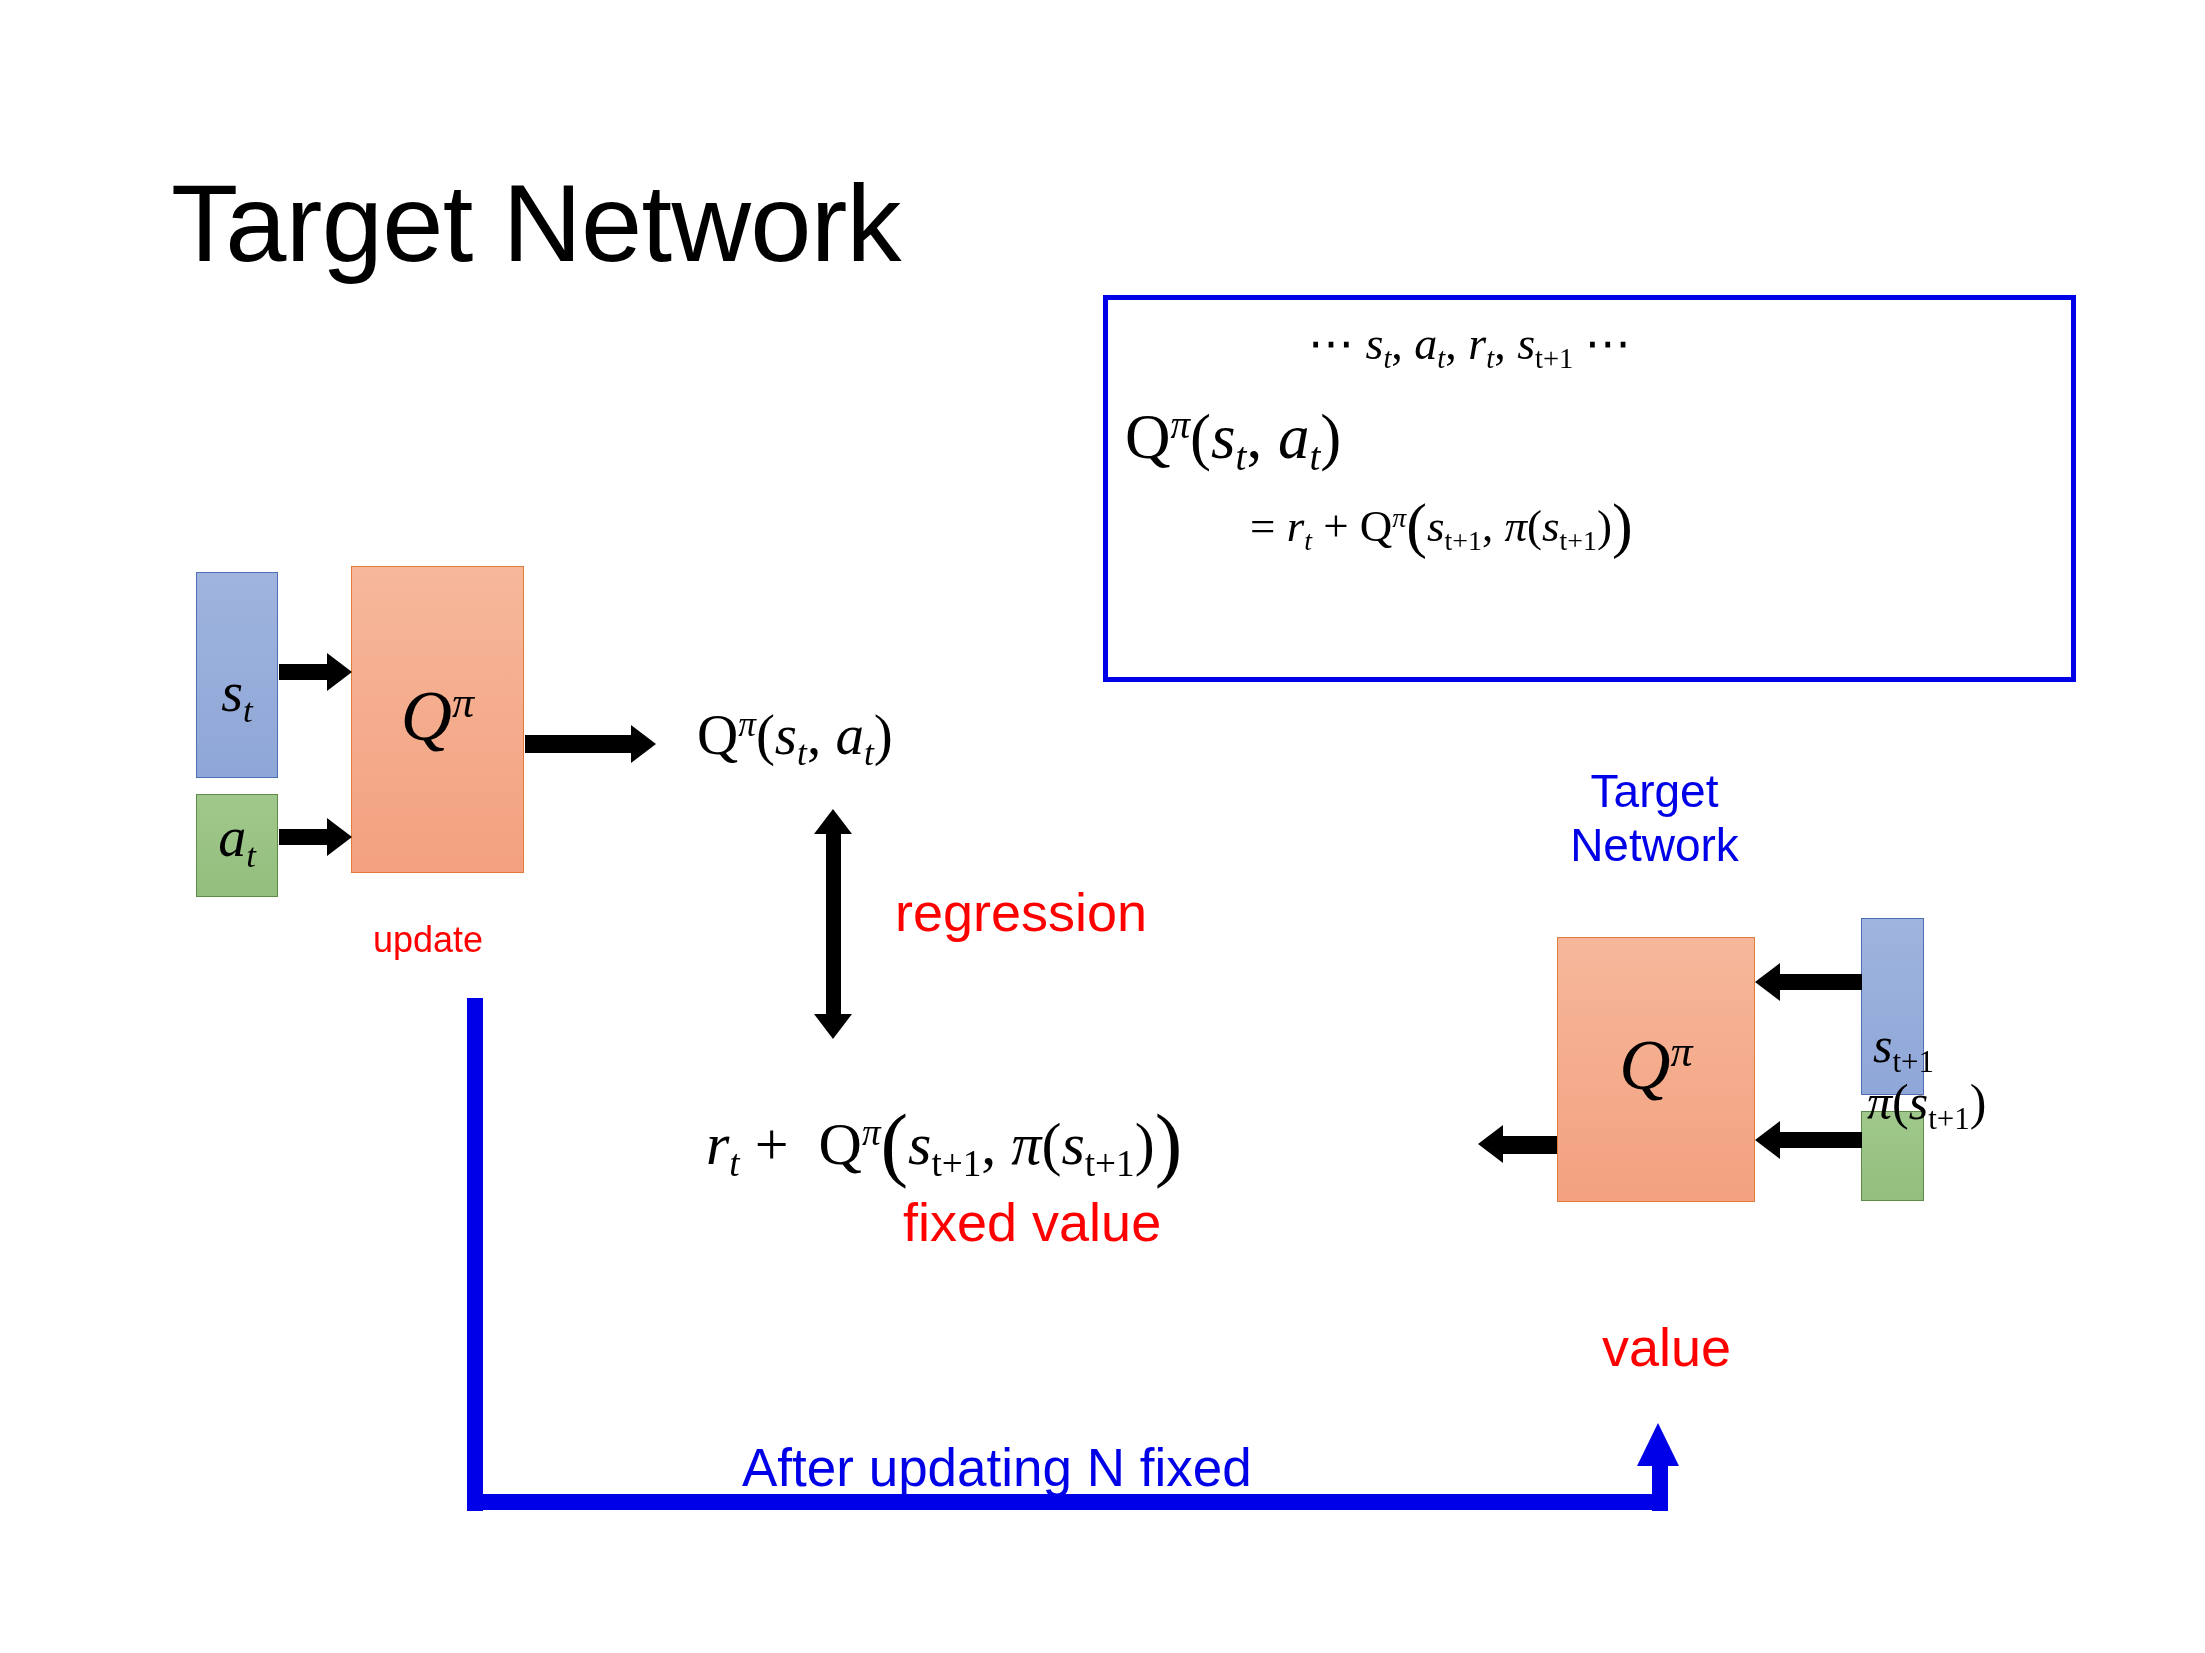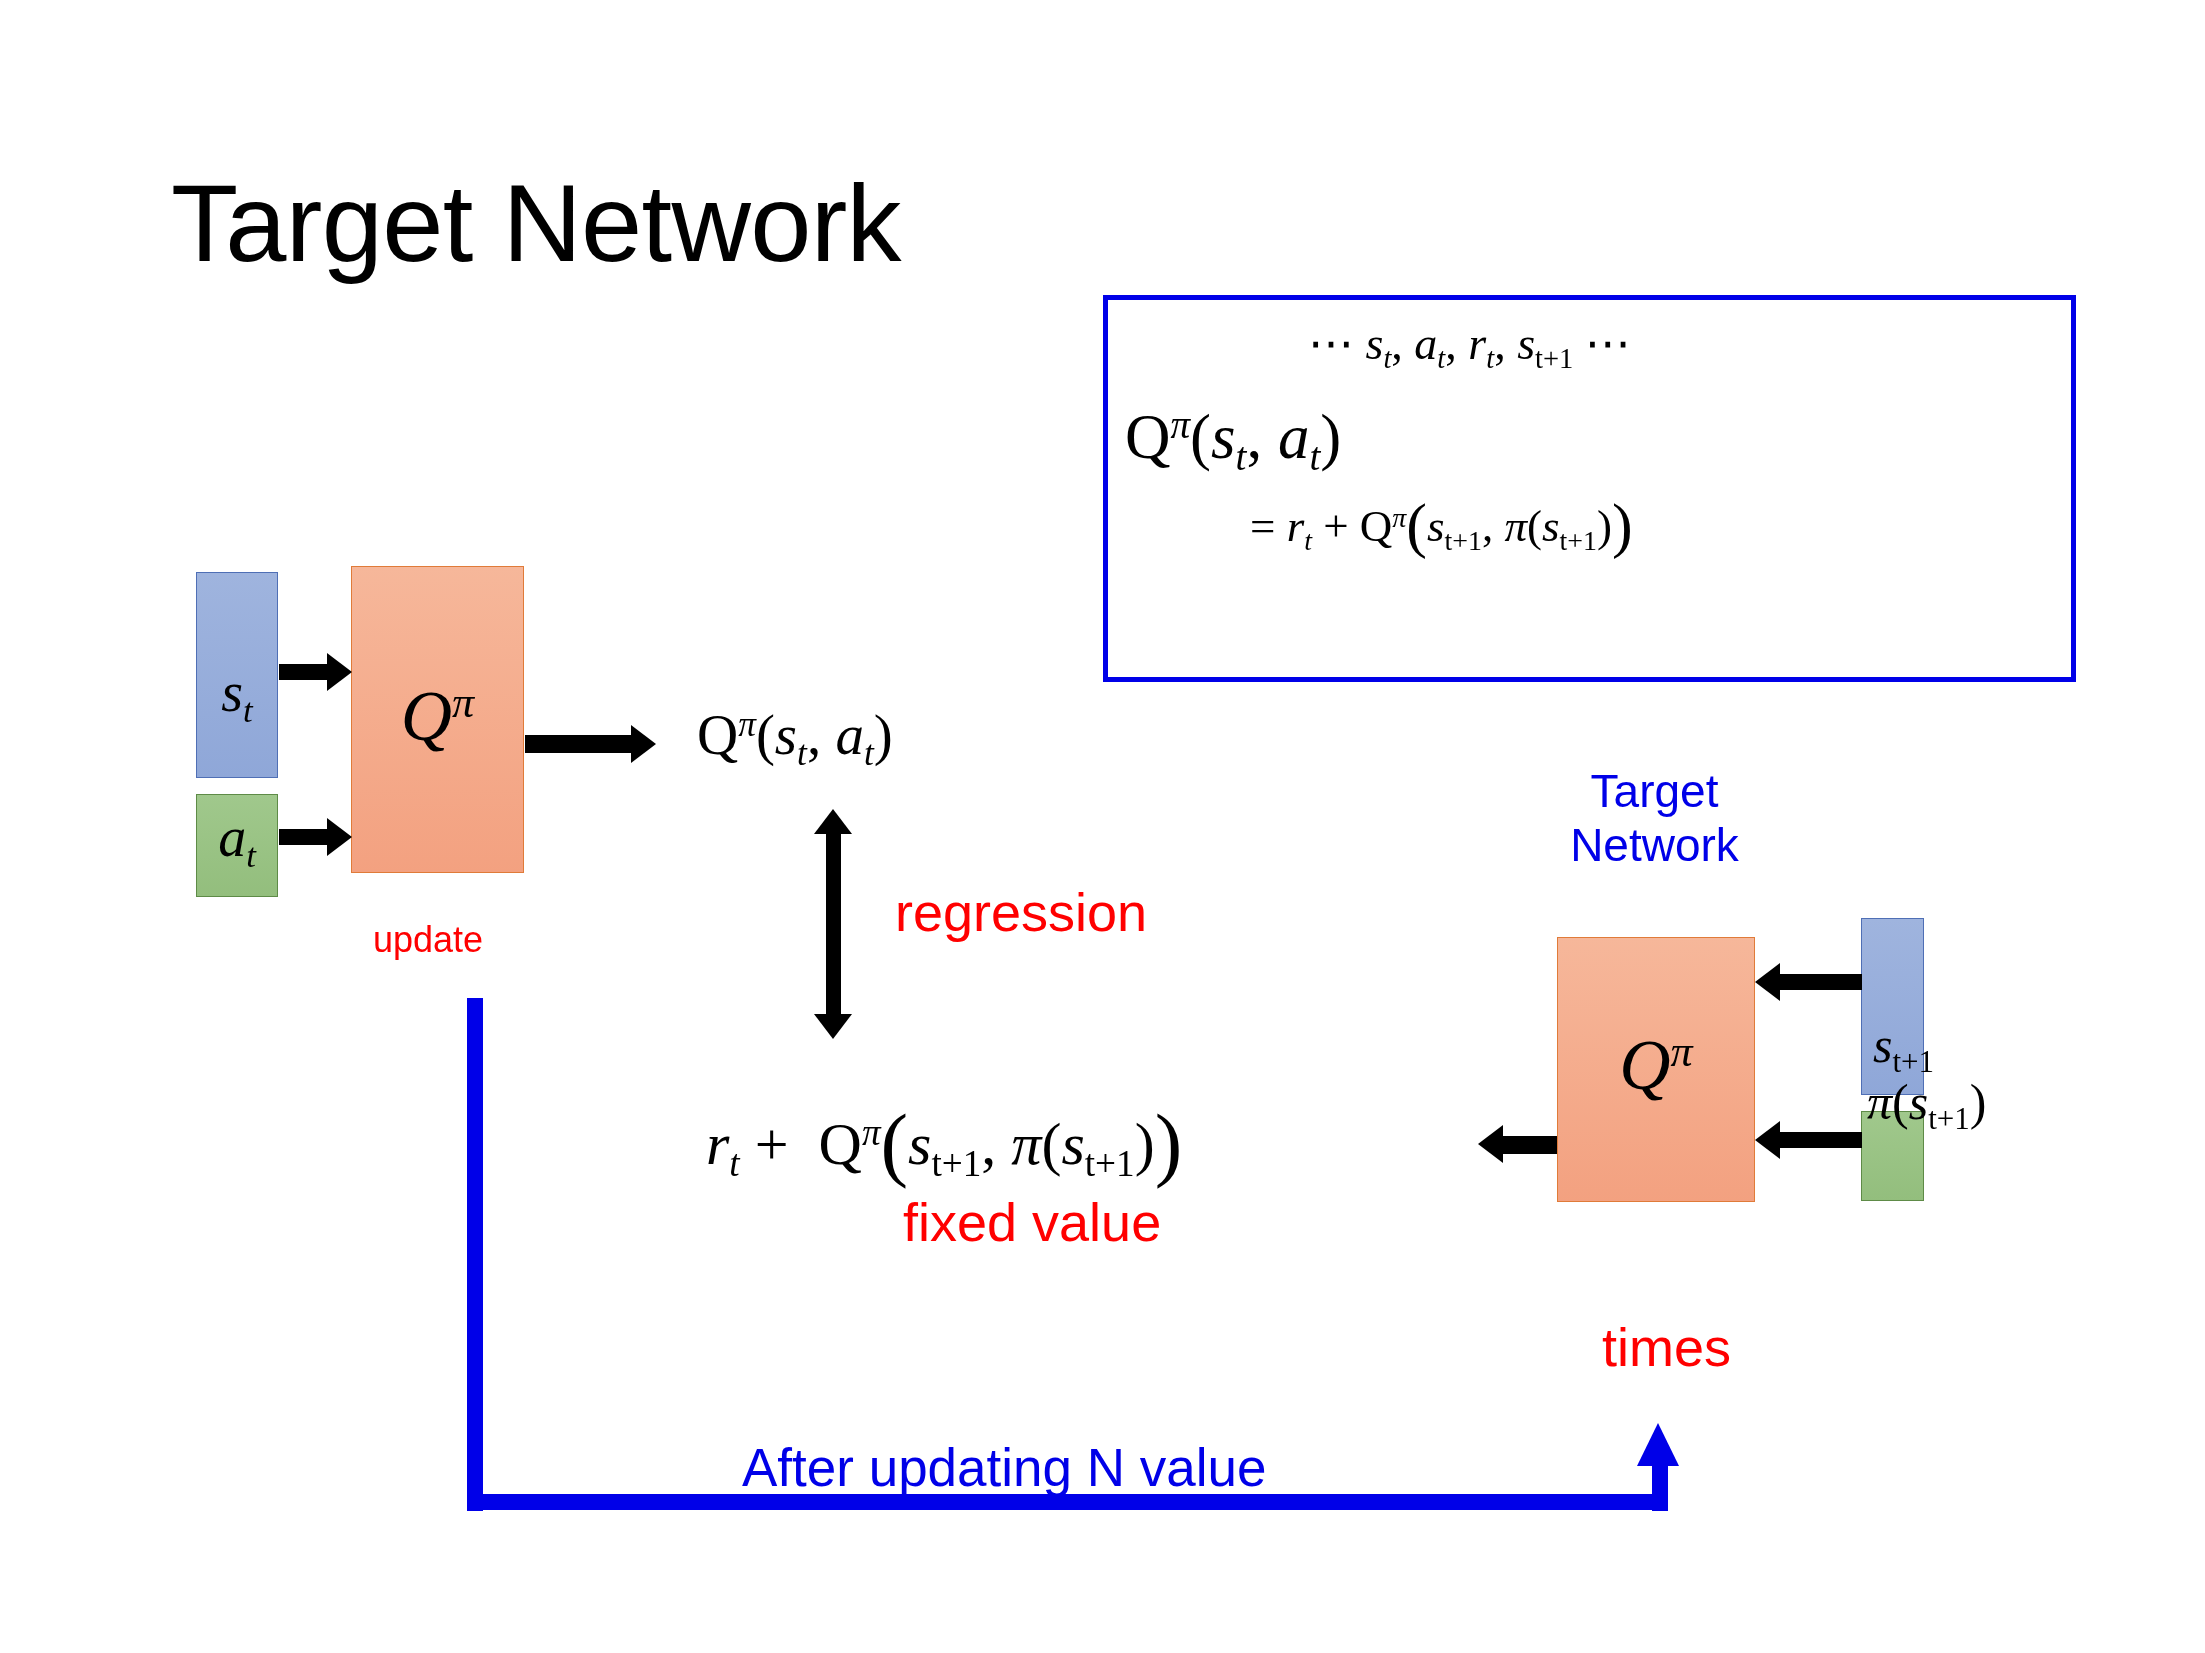--- a/index.html
+++ b/index.html
@@ -346,23 +346,23 @@
 
   <div class="abs" id="box-pi"></div>
   <div class="abs mathup" id="lbl-pi"><span class="math">π</span>(<span class="math">s</span><span class="sub"><span class="upr">t+1</span></span>)</div>
 
   <div class="arrow-head-l" style="left:1755px; top:963px;"></div>
   <div class="arrow-shaft" style="left:1780px; top:974px; width:82px; height:16px;"></div>
 
   <div class="arrow-head-l" style="left:1755px; top:1121px;"></div>
   <div class="arrow-shaft" style="left:1780px; top:1132px; width:82px; height:16px;"></div>
 
-  <div class="abs redlabel" id="lbl-fixed">times</div>
+  <div class="abs redlabel" id="lbl-fixed">value</div>
 
   <div class="bluepath" id="bp-vert"></div>
   <div class="bluepath" id="bp-horz"></div>
   <div class="bluepath" id="bp-up"></div>
   <div id="bp-arrowhead"></div>
 
-  <div class="abs bluelabel" id="lbl-after-updating">After updating N value</div>
+  <div class="abs bluelabel" id="lbl-after-updating">After updating N fixed</div>
 
 </div>
 
 
 </body></html>

